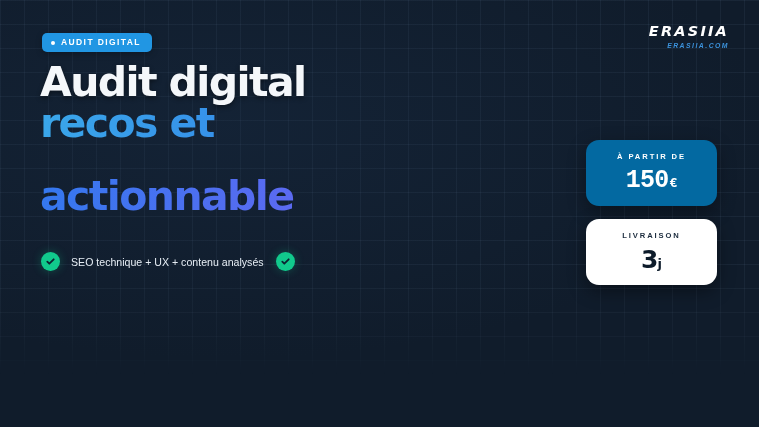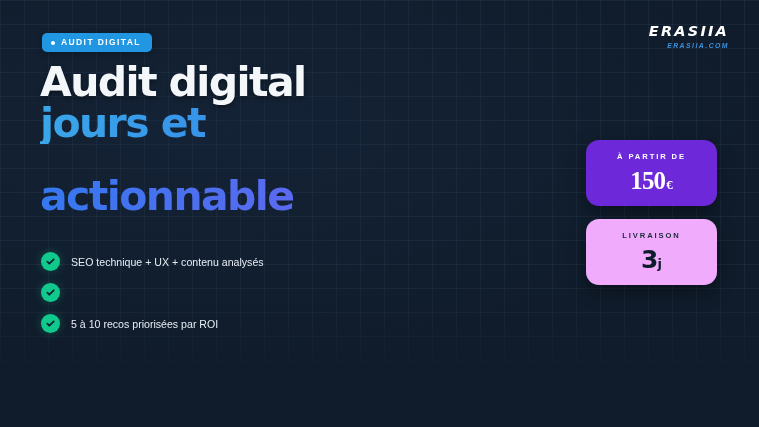--- a/index.html
+++ b/index.html
@@ -134,21 +134,21 @@
     line-height: 17px;
     color: #ccd7e3;
   }
 
   
   #features {
     position: absolute;
     left: 41px;
     top: 252px;
     display: flex;
-    flex-direction: column;
+    flex-direction: row;
     gap: 12px;
   }
   .feat {
     display: flex;
     align-items: center;
     gap: 11px;
   }
   .feat-icon {
     width: 19px; height: 19px;
     border-radius: 50%;
@@ -198,51 +198,51 @@
     width: 131px;
     border-radius: 13px;
     display: flex;
     flex-direction: column;
     align-items: center;
     justify-content: center;
   }
   #card-price {
     top: 140px;
     height: 66px;
-    background: #6d28d9;
+    background: #0369a1;
     box-shadow: 0 6px 18px rgba(0,0,0,0.35);
   }
   #card-price .cap {
     font-size: 7.6px;
     font-weight: bold;
     letter-spacing: 1.9px;
     color: #ffffff;
     line-height: 1;
   }
   #card-price .val {
     margin-top: 7px;
-    font-family: Liberation Serif, serif;
+    font-family: Liberation Mono, monospace;
     font-size: 25px;
     font-weight: bold;
     letter-spacing: -0.8px;
     color: #ffffff;
     line-height: 1;
     display: flex;
     align-items: baseline;
   }
   #card-price .val .cur {
     font-size: 13px;
     letter-spacing: 0;
     margin-left: 1px;
   }
 
   #card-delivery {
     top: 219px;
     height: 66px;
-    background: #f0abfc;
+    background: #ffffff;
     box-shadow: 0 6px 18px rgba(0,0,0,0.40);
   }
   #card-delivery .cap {
     font-size: 7.6px;
     font-weight: bold;
     letter-spacing: 1.9px;
     color: #1a2a3c;
     line-height: 1;
   }
   #card-delivery .val {
@@ -274,21 +274,21 @@
     <span class="label">AUDIT DIGITAL</span>
   </div>
 
   <div id="brand">
     <div class="name">ERASIIA</div>
     <div class="site">ERASIIA.COM</div>
   </div>
 
   <div id="headline">
     <span class="hl-line hl-1">Audit digital</span>
-    <span class="hl-line hl-2">jours et</span>
+    <span class="hl-line hl-2">recos et</span>
     <span class="hl-line hl-3">actionnable</span>
   </div>
 
 
   <div id="features">
 
     <div class="feat">
       <span class="feat-icon">
         <svg width="11" height="11" viewBox="0 0 11 11" aria-hidden="true">
           <path d="M2.3 5.7 L4.3 7.7 L8.7 3.3" fill="none" stroke="#0c2231" stroke-width="1.8" stroke-linecap="round" stroke-linejoin="round"></path>
@@ -298,28 +298,20 @@
     </div>
 
     <div class="feat">
       <span class="feat-icon">
         <svg width="11" height="11" viewBox="0 0 11 11" aria-hidden="true">
           <path d="M2.3 5.7 L4.3 7.7 L8.7 3.3" fill="none" stroke="#0c2231" stroke-width="1.8" stroke-linecap="round" stroke-linejoin="round"></path>
         </svg>
       </span>
     </div>
 
-    <div class="feat">
-      <span class="feat-icon">
-        <svg width="11" height="11" viewBox="0 0 11 11" aria-hidden="true">
-          <path d="M2.3 5.7 L4.3 7.7 L8.7 3.3" fill="none" stroke="#0c2231" stroke-width="1.8" stroke-linecap="round" stroke-linejoin="round"></path>
-        </svg>
-      </span>
-      <span class="feat-text">5 à 10 recos priorisées par ROI</span>
-    </div>
 
   </div>
 
   <div class="card" id="card-price">
     <div class="cap">À PARTIR DE</div>
     <div class="val">
       <span>150</span>
       <span class="cur">€</span>
     </div>
   </div>

